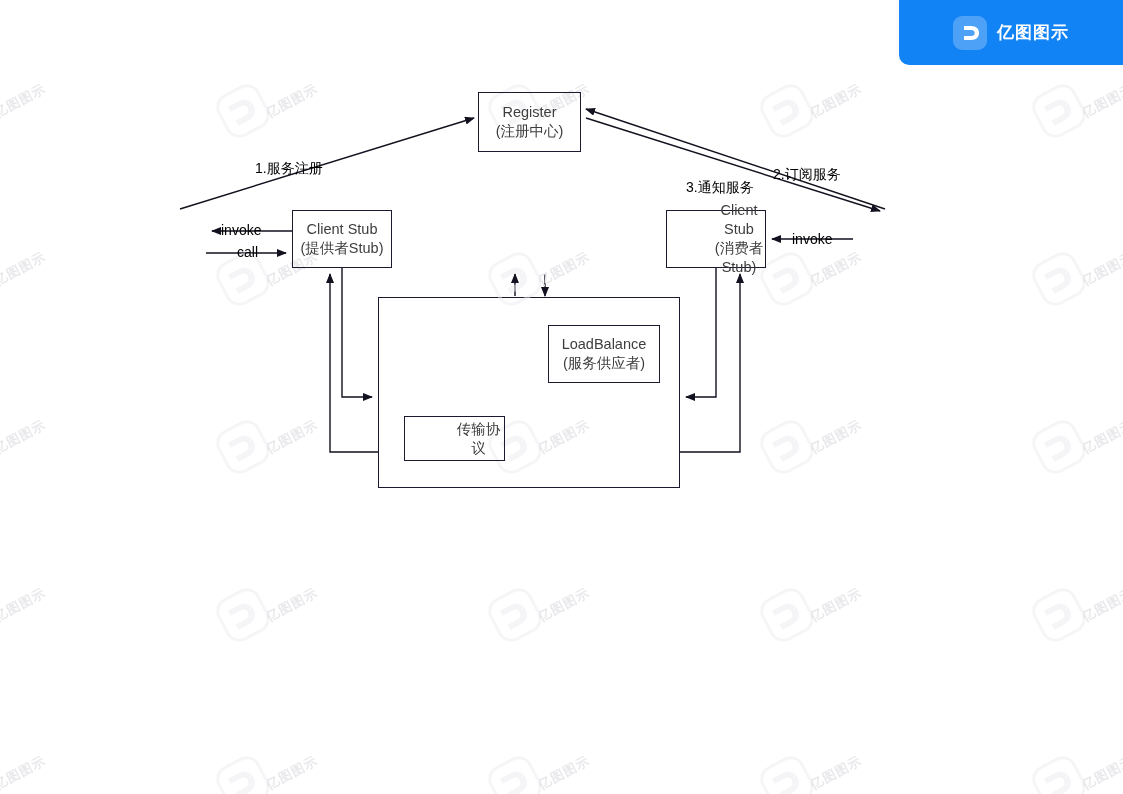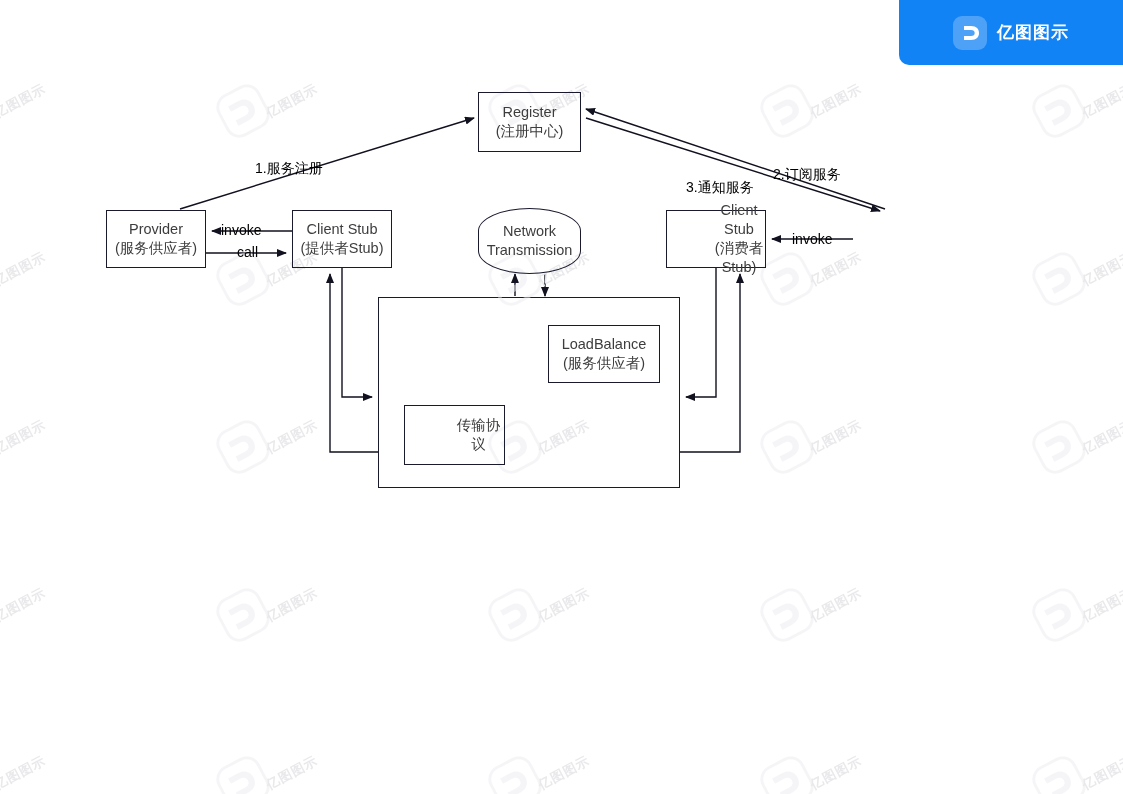--- a/index.html
+++ b/index.html
@@ -293,48 +293,40 @@
     </g>
   </svg>
 
   <div class="container-box" style="left:378px;top:297px;width:302px;height:191px;"></div>
 
   <div class="node" style="left:478px;top:92px;width:103px;height:60px;">
     <span>Register</span>
     <span class="l2">(注册中心)</span>
   </div>
 
-  <div class="node" style="left:106px;top:210px;width:100px;height:58px;">
-    <span>Provider</span>
-    <span class="l2">(服务供应者)</span>
-  </div>
 
   <div class="node" style="left:292px;top:210px;width:100px;height:58px;">
     <span>Client Stub</span>
     <span class="l2">(提供者Stub)</span>
   </div>
 
-  <div class="node stadium" style="left:478px;top:208px;width:103px;height:66px;">
-    <span>Network</span>
-    <span class="l2">Transmission</span>
-  </div>
 
   <div class="node" style="left:666px;top:210px;width:100px;height:58px;padding-left:46px;">
     <span>Client Stub</span>
     <span class="l2">(消费者Stub)</span>
   </div>
 
 
 
   <div class="node" style="left:548px;top:325px;width:112px;height:58px;">
     <span>LoadBalance</span>
     <span class="l2">(服务供应者)</span>
   </div>
 
-  <div class="node" style="left:404px;top:405px;width:101px;height:60px;padding-left:48px;">
+  <div class="node" style="left:404px;top:416px;width:101px;height:45px;padding-left:48px;">
     <span>传输协议</span>
   </div>
 
   <div class="edge-label" style="left:255px;top:160px;">1.服务注册</div>
   <div class="edge-label" style="left:686px;top:155px;margin-top:24px;">3.通知服务</div>
   <div class="edge-label" style="left:773px;top:166px;">2.订阅服务</div>
   <div class="edge-label" style="left:221px;top:222px;">invoke</div>
   <div class="edge-label" style="left:237px;top:244px;">call</div>
   <div class="edge-label" style="left:792px;top:231px;">invoke</div>
 

